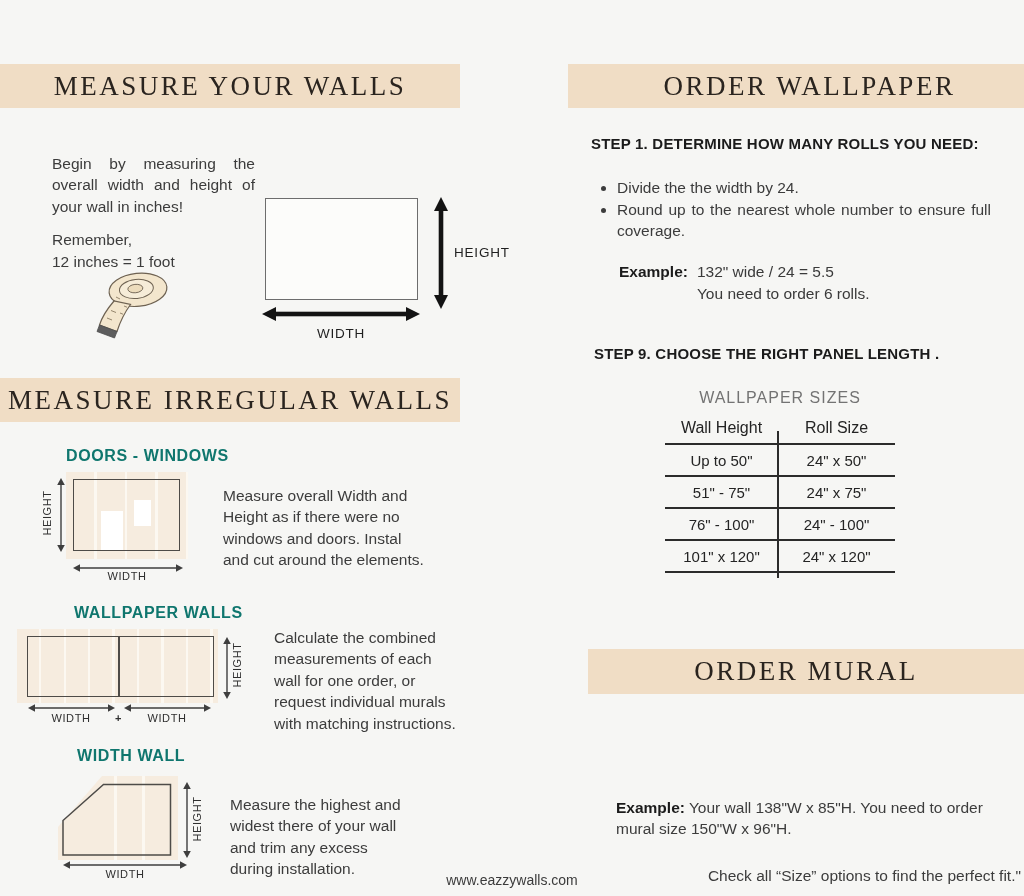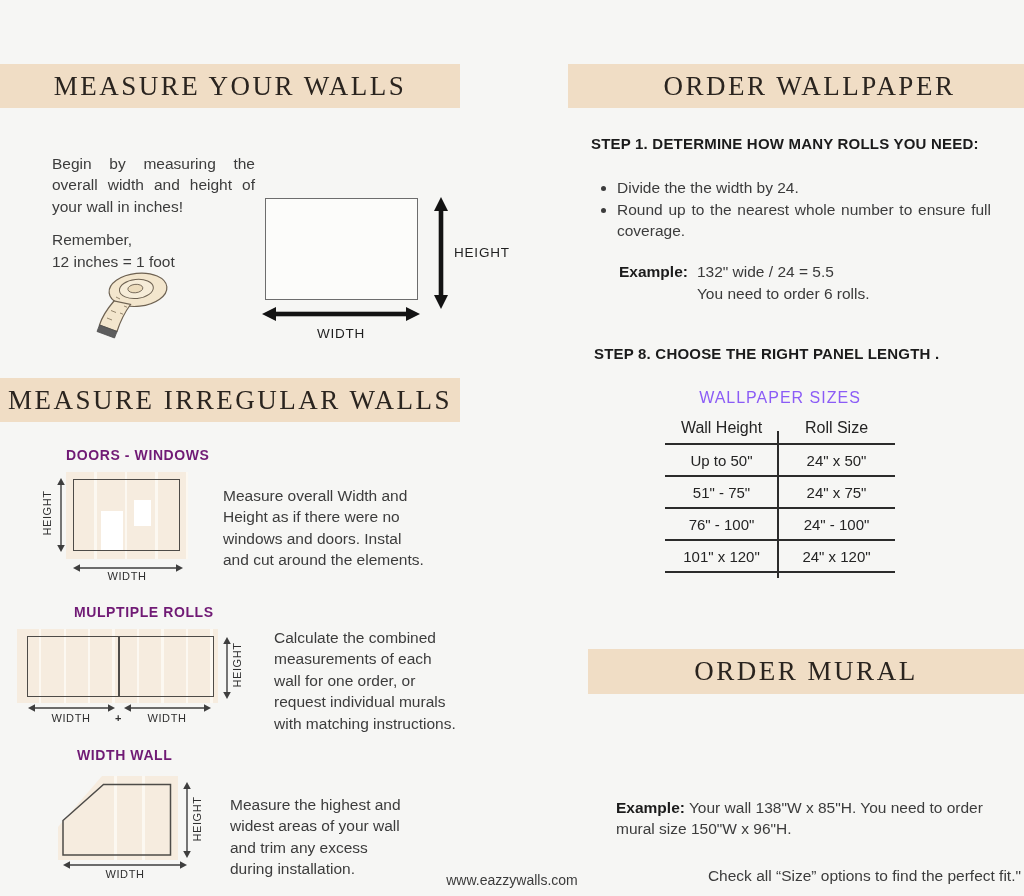--- a/index.html
+++ b/index.html
@@ -17,21 +17,21 @@
   }
   #banner-measure{left:0;top:64px;width:460px;height:44px;}
   #banner-irregular{left:0;top:378px;width:460px;height:44px;}
   #banner-wallpaper{left:568px;top:64px;width:483px;height:44px;}
   #banner-mural{left:588px;top:649px;width:436px;height:45px;}
   
   .body-text{font-size:15.5px;line-height:21.5px;color:#3c3c3c;}
   .justify{text-align:justify;}
   .preline{white-space:pre-line;}
   .bold-head{font-size:15px;font-weight:bold;color:#1b1b1b;letter-spacing:0.2px;white-space:nowrap;}
-  .mini-head{font-size:14px;font-weight:bold;letter-spacing:0.6px;color:#701a75;white-space:nowrap;}
+  .mini-head{font-size:16px;font-weight:bold;letter-spacing:0.6px;color:#0f766e;white-space:nowrap;}
   .dim-label{font-size:11px;letter-spacing:0.6px;color:#2f2f2f;}
   .vlabel{position:absolute;width:48px;text-align:center;transform:rotate(-90deg);transform-origin:center;}
   
   #intro{left:52px;top:137px;width:203px;}
   #remember{left:52px;top:221px;margin-top:8px;}
   #tape{left:90px;top:266px;}
   #wall-rect{left:265px;top:198px;width:151px;height:100px;border:1.4px solid #6d6d6d;background:#fcfcfa;}
   #height-arrow-1{left:432px;top:197px;}
   #height-label-1{left:454px;top:245px;font-size:13.5px;letter-spacing:0.8px;color:#1f1f1f;}
   #width-arrow-1{left:262px;top:305px;}
@@ -68,21 +68,21 @@
   #sw-wlabel{left:63px;top:868px;width:124px;text-align:center;}
   #sw-text{left:230px;top:778px;width:245px;}
   
   #step1-heading{left:591px;top:135px;}
   #bullets{left:599px;top:177px;width:374px;margin:0;padding-left:18px;}
   #bullets li{margin:0;padding:0;}
   #example1{left:619px;top:261px;display:flex;gap:9px;}
   #example1 .ex-label{font-weight:bold;color:#1b1b1b;font-size:15.5px;line-height:22px;}
   #example1 .ex-lines{display:flex;flex-direction:column;font-size:15.5px;line-height:22px;}
   #step2-heading{left:594px;top:345px;}
-  #table-title{left:665px;top:389px;width:230px;text-align:center;font-size:16px;letter-spacing:1px;color:#8b5cf6;}
+  #table-title{left:665px;top:389px;width:230px;text-align:center;font-size:16px;letter-spacing:1px;color:#737373;}
   #sizes-table{left:665px;top:419px;width:230px;}
   .thead-row{display:flex;height:26px;box-sizing:border-box;border-bottom:2px solid #2b2b2b;}
   .trow{display:flex;height:32px;box-sizing:border-box;border-bottom:2px solid #2b2b2b;align-items:center;}
   .tcell{width:113px;text-align:center;font-size:15px;color:#242424;}
   .tcell.c2{width:117px;}
   .thead-row .tcell{font-size:16px;align-self:flex-start;}
   #tbl-vline{left:112px;top:12px;width:2px;height:147px;background:#2b2b2b;position:absolute;}
   #mural-p1{left:616px;top:715px;width:378px;}
   #mural-example{left:616px;top:781px;width:386px;}
   #mural-example b,.inline-label{font-weight:bold;color:#1b1b1b;}
@@ -164,21 +164,21 @@
       <line x1="5" y1="6" x2="105" y2="6" stroke="#3e3e3e" stroke-width="1.4"></line>
       <polygon points="110,6 103,2.2 103,9.8" fill="#3e3e3e"></polygon>
     </svg>
   </div>
   <span class="abs dim-label" id="dw-wlabel">WIDTH</span>
   <p class="abs body-text preline" id="dw-text">Measure overall Width and
 Height as if there were no
 windows and doors. Instal
 and cut around the elements.</p>
 
-  <span class="abs mini-head" id="mw-heading">MULPTIPLE ROLLS</span>
+  <span class="abs mini-head" id="mw-heading">WALLPAPER WALLS</span>
   <div class="abs panelled-sm" id="mw-beige"></div>
   <div class="abs" id="mw-border"></div>
   <div class="abs" id="mw-divider"></div>
   <div class="abs" id="mw-harrow">
     <svg width="12" height="62" viewBox="0 0 12 62">
       <polygon points="6,0 2.2,7 9.8,7" fill="#3e3e3e"></polygon>
       <line x1="6" y1="5" x2="6" y2="57" stroke="#3e3e3e" stroke-width="1.4"></line>
       <polygon points="6,62 2.2,55 9.8,55" fill="#3e3e3e"></polygon>
     </svg>
   </div>
@@ -232,21 +232,21 @@
   <span class="vlabel dim-label" id="sw-hlabel">HEIGHT</span>
   <div class="abs" id="sw-warrow">
     <svg width="124" height="12" viewBox="0 0 124 12">
       <polygon points="0,6 7,2.2 7,9.8" fill="#3e3e3e"></polygon>
       <line x1="5" y1="6" x2="119" y2="6" stroke="#3e3e3e" stroke-width="1.4"></line>
       <polygon points="124,6 117,2.2 117,9.8" fill="#3e3e3e"></polygon>
     </svg>
   </div>
   <span class="abs dim-label" id="sw-wlabel">WIDTH</span>
   <p class="abs body-text preline" id="sw-text">Measure the highest and
-widest areas of your wall
+widest there of your wall
 and trim any excess
 during installation.</p>
 
   <div class="banner" id="banner-wallpaper">
     <span class="banner-title">ORDER WALLPAPER</span>
   </div>
 
   <span class="abs bold-head" id="step1-heading">STEP 1. DETERMINE HOW MANY ROLLS YOU NEED:</span>
 
   <ul class="abs body-text" id="bullets">
@@ -255,21 +255,21 @@
   </ul>
 
   <div class="abs" id="example1">
     <span class="ex-label">Example:</span>
     <span class="ex-lines">
       <span>132" wide / 24 = 5.5</span>
       <span>You need to order 6 rolls.</span>
     </span>
   </div>
 
-  <span class="abs bold-head" id="step2-heading">STEP 8. CHOOSE THE RIGHT PANEL LENGTH .</span>
+  <span class="abs bold-head" id="step2-heading">STEP 9. CHOOSE THE RIGHT PANEL LENGTH .</span>
 
   <div class="abs" id="table-title">WALLPAPER SIZES</div>
 
   <div class="abs" id="sizes-table">
     <div class="thead-row">
       <div class="tcell">Wall Height</div>
       <div class="tcell c2">Roll Size</div>
     </div>
     <div class="trow">
       <div class="tcell">Up to 50"</div>

